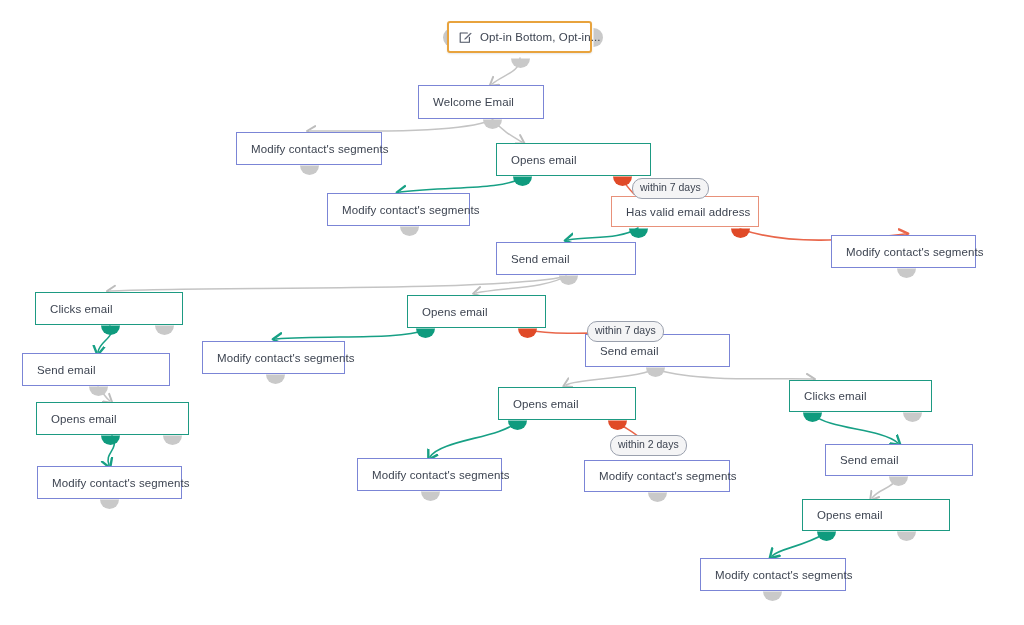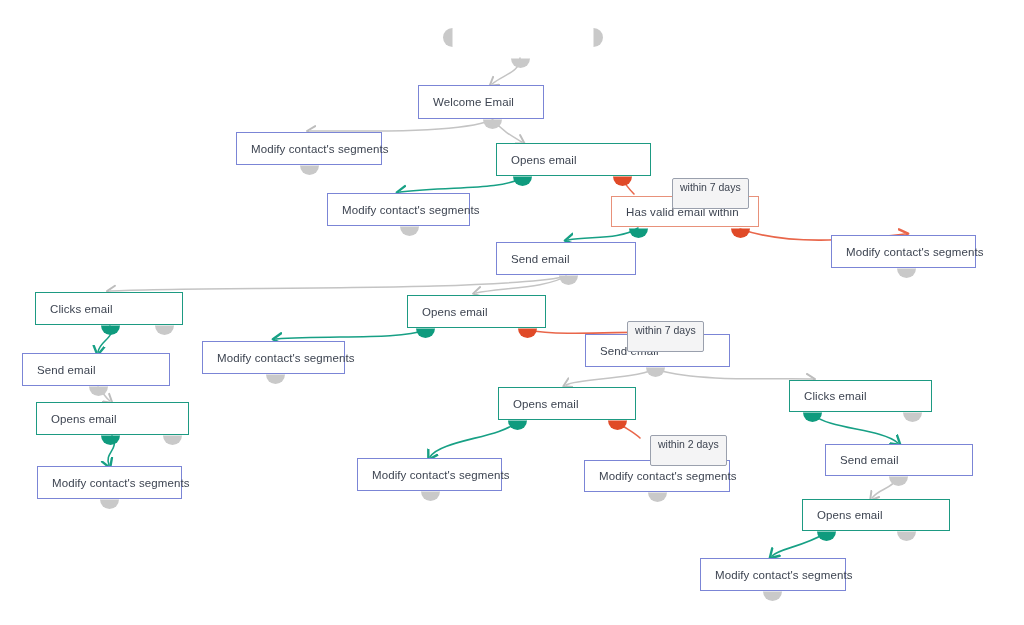--- a/index.html
+++ b/index.html
@@ -53,28 +53,27 @@
     z-index:4;
   }
   .port.gray{background:#c9c9c9;}
   .port.teal{background:#0f9b7e;}
   .port.red{background:#e04a28;}
   .badge{
     position:absolute;
     box-sizing:border-box;
     background:#f4f4f5;
     border:1.2px solid #9aa0ad;
-    border-radius:2px;
+    border-radius:10px;
     font-size:10.5px;
     color:#3d4451;
-    padding:2px 7px 14px 7px;
+    padding:2px 7px 4px 7px;
     line-height:13px;
     white-space:nowrap;
     z-index:8;
-    margin-left:40px;
   }
 </style>
 </head>
 <body>
 
 <div id="canvas">
 
   <svg id="edges" viewBox="0 0 1024 625">
     <defs>
       <marker id="ag" markerWidth="9" markerHeight="9" refX="4" refY="4.5" orient="auto">
@@ -196,21 +195,21 @@
       <div class="node " style="left: 236px; top: 132px; width: 146px; height: 33px;">
         <span>Modify contact's segments</span>
       </div>
       <div class="node teal" style="left: 496px; top: 143px; width: 155px; height: 33px;">
         <span>Opens email</span>
       </div>
       <div class="node " style="left: 327px; top: 193px; width: 143px; height: 33px;">
         <span>Modify contact's segments</span>
       </div>
       <div class="node red" style="left: 611px; top: 196px; width: 148px; height: 31px;">
-        <span>Has valid email within</span>
+        <span>Has valid email address</span>
       </div>
       <div class="node " style="left: 496px; top: 242px; width: 140px; height: 33px;">
         <span>Send email</span>
       </div>
       <div class="node " style="left: 831px; top: 235px; width: 145px; height: 33px;">
         <span>Modify contact's segments</span>
       </div>
       <div class="node teal" style="left: 35px; top: 292px; width: 148px; height: 33px;">
         <span>Clicks email</span>
       </div>
@@ -254,14 +253,23 @@
         <span>Modify contact's segments</span>
       </div>
     </div>
 
   <div id="badges">
       <div class="badge" style="left: 632px; top: 178px;">within 7 days</div>
       <div class="badge" style="left: 587px; top: 321px;">within 7 days</div>
       <div class="badge" style="left: 610px; top: 435px;">within 2 days</div>
     </div>
 
+  <div class="node trigger" style="left:447px;top:21px;width:145px;height:32px;">
+    <span class="trigger-icon">
+      <svg width="13" height="13" viewBox="0 0 13 13">
+        <path d="M1.2,2.0 L8.4,2.0 M1.2,2.0 L1.2,11.2 L10.4,11.2 L10.4,6.2" fill="none" stroke="#4a5160" stroke-width="1.1" stroke-linecap="round"></path>
+        <path d="M6.1,7.4 L11.6,1.9 L12.2,2.5 L6.7,8.0 L5.7,8.3 Z" fill="#4a5160" stroke="#4a5160" stroke-width="0.5" stroke-linejoin="round"></path>
+      </svg>
+    </span>
+    <span>Opt-in Bottom, Opt-in...</span>
+  </div>
 
 </div>
 
 </body></html>

